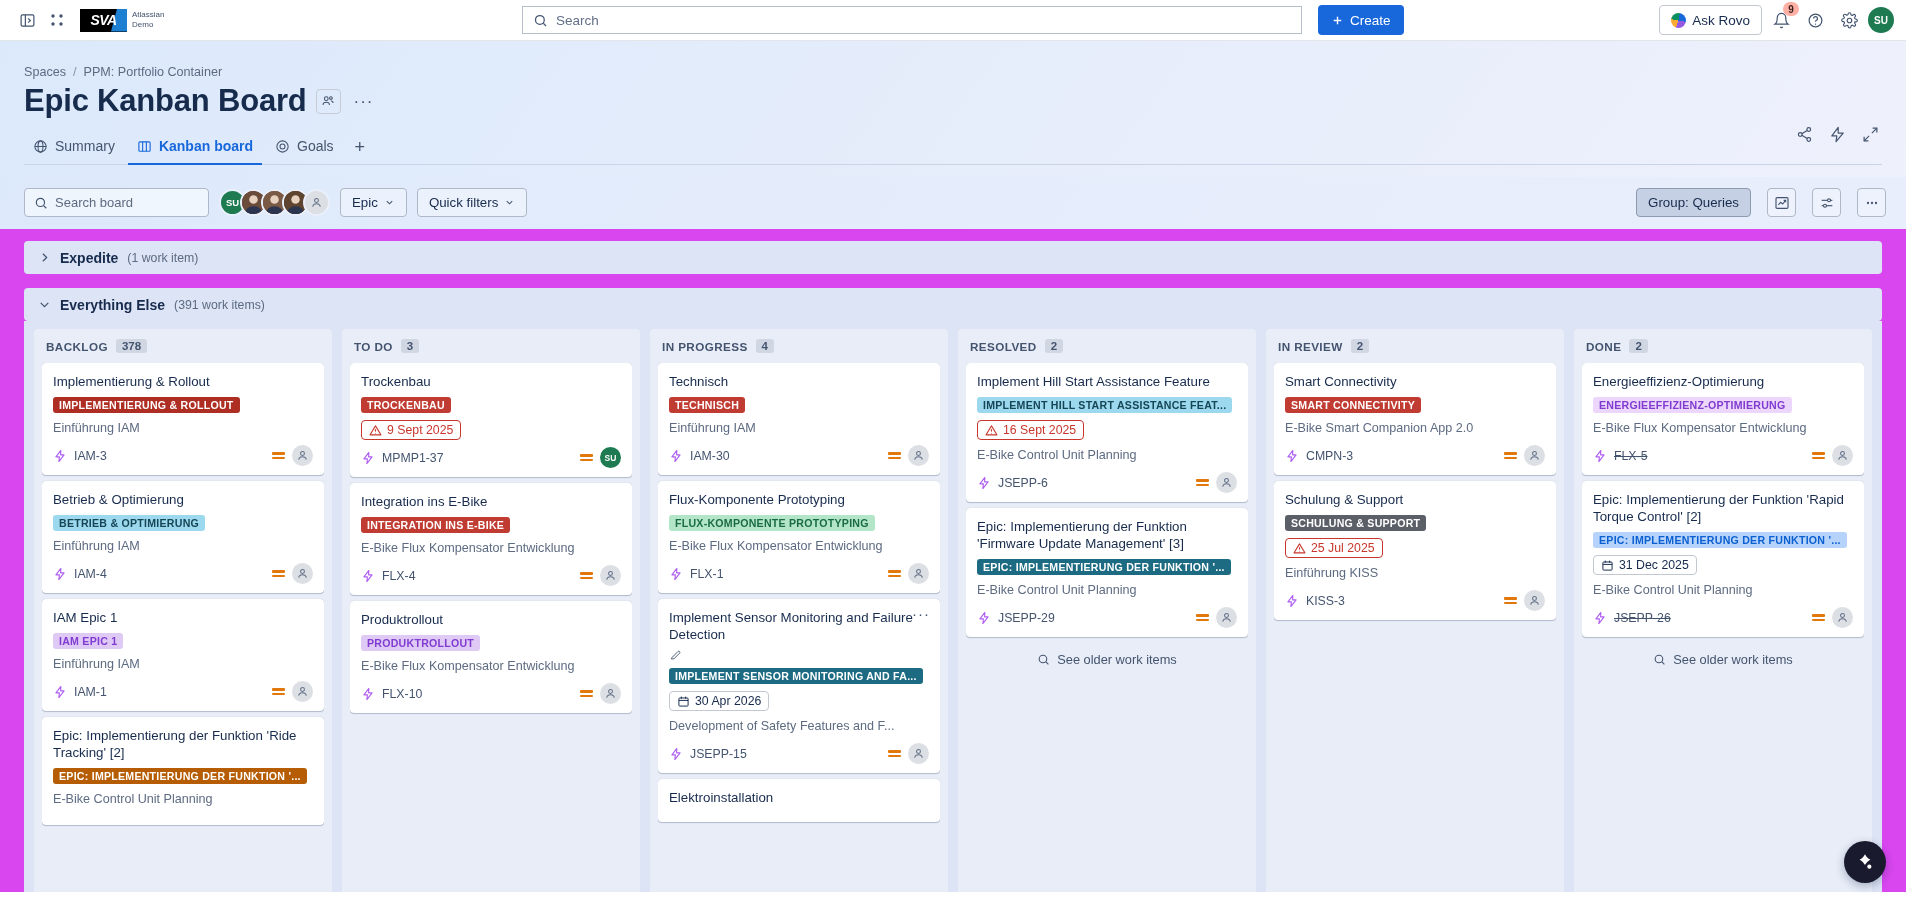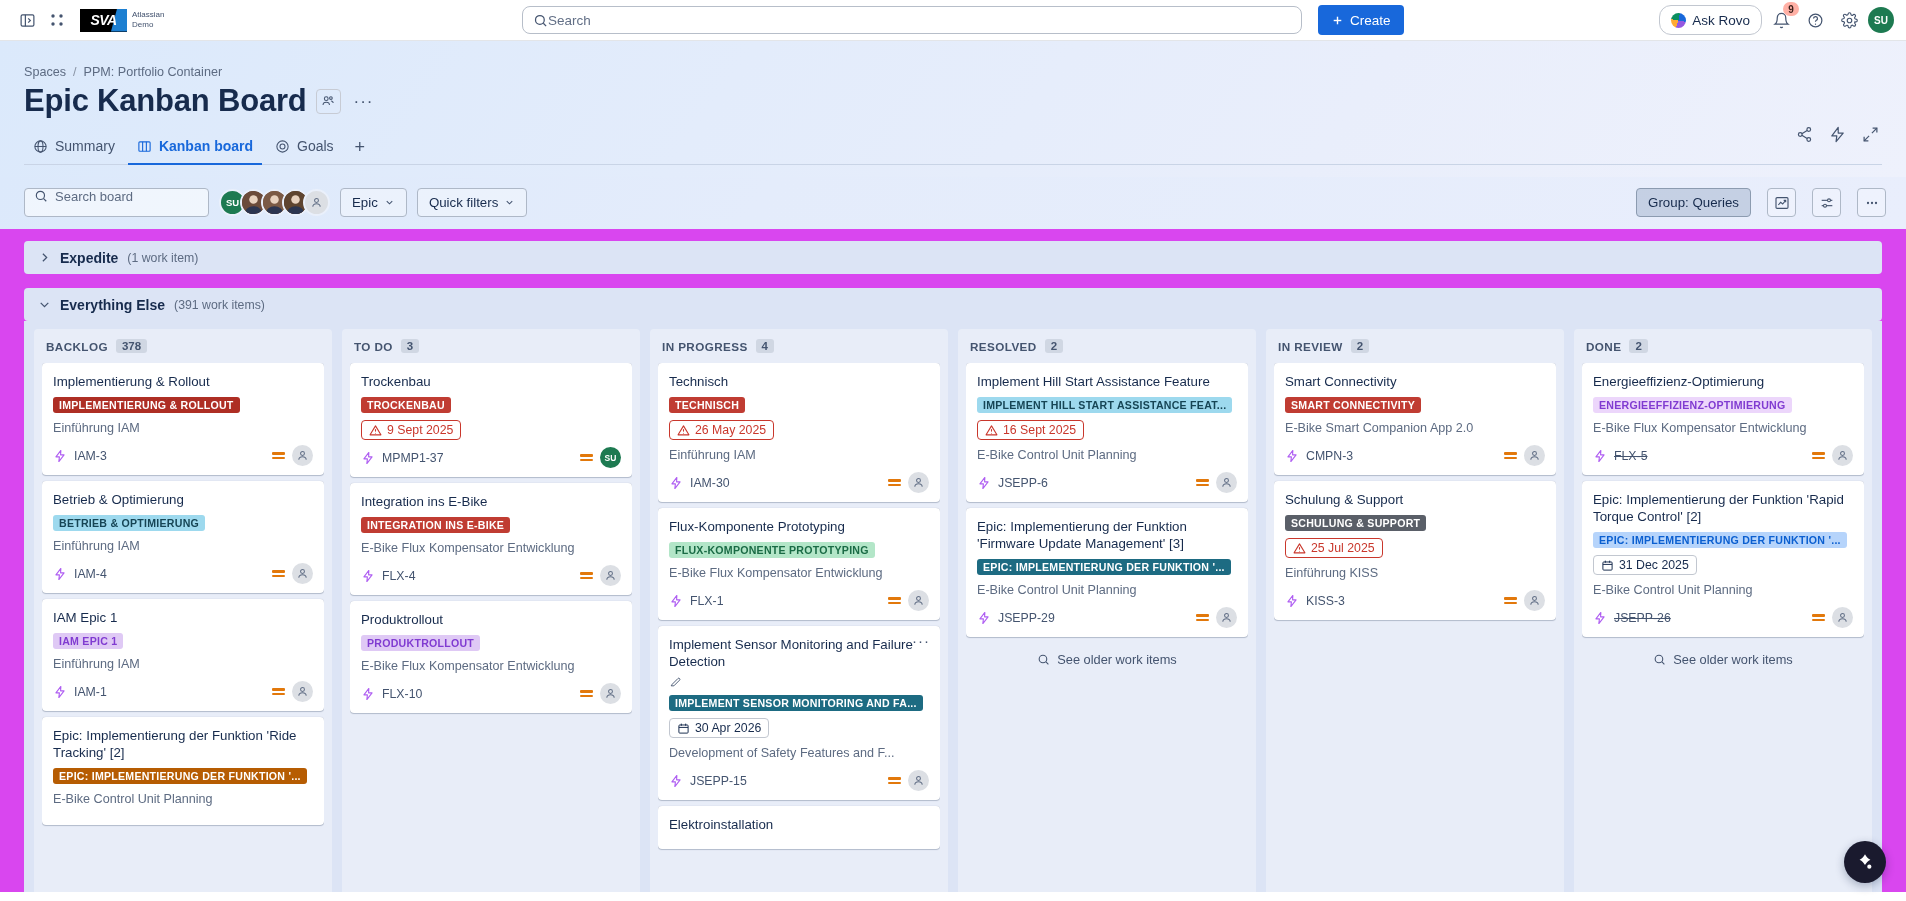--- a/index.html
+++ b/index.html
@@ -42,23 +42,23 @@
     position: relative; z-index: 2;
     color:#fff; font-weight: 800; font-style: italic;
     font-size: 14px; letter-spacing:-0.5px;
     font-family:"Liberation Sans", sans-serif;
   }
   #logo-text { font-size: 8px; line-height: 10px; color:#42526e; }
 
   #search-wrap {
     position: absolute; left: 522px; width: 780px;
     height: 28px;
-    border: 1px solid #b7bec9; border-radius: 8px;
+    border: 1px solid #b7bec9; border-radius: 0;
     background: #fff;
-    display: flex; align-items: center; 
+    display: flex; align-items: center; gap: 8px;
     padding: 0 10px;
     cursor: text;
   }
   #search-wrap .ph { color: #626f86; font-size: 13.5px; }
 
   #create-btn {
     position: absolute; left: 1318px;
     height: 30px; padding: 0 13px;
     background: #1868db; color:#fff;
     border-radius: 4px; border: none;
@@ -66,21 +66,21 @@
     display: flex; align-items: center; gap: 6px;
     cursor: pointer; font-family:"Liberation Sans", sans-serif;
   }
 
   #nav-right {
     position: absolute; right: 12px;
     display: flex; align-items: center; gap: 4px;
   }
   #ask-rovo {
     height: 30px; padding: 0 11px;
-    border: 1px solid #c2c7d0; border-radius: 12px;
+    border: 1px solid #c2c7d0; border-radius: 4px;
     display:flex; align-items:center; gap:6px;
     font-size: 13.5px; color:#172b4d; cursor:pointer;
     background:#fff;
   }
   #rovo-mark {
     width: 15px; height: 15px; border-radius: 50%;
     background: conic-gradient(from 200deg, #ffaa33 0deg 80deg, #0a8f5f 80deg 170deg, #1868db 170deg 260deg, #9558e0 260deg 360deg);
   }
   .notif-wrap { position: relative; width:30px; height:30px; }
   .notif-badge {
@@ -161,21 +161,21 @@
   #toolbar {
     background: linear-gradient(125deg, #dce9fb 0%, #e4ecfb 40%, #e9eefc 100%);
     padding: 11px 24px 12px 24px;
     display:flex; align-items:center; gap:10px;
     position: relative;
   }
   #board-search {
     width: 185px; height: 29px;
     border: 1px solid #aeb8c7; border-radius: 4px;
     background: rgba(255,255,255,0.55);
-    display:flex; gap:7px;
+    display:flex; align-items:center; gap:7px;
     padding: 0 9px; cursor:text;
   }
   #board-search .ph { font-size: 13px; color: #5d6b82; }
 
   #avatars { display:flex; align-items:center; }
   .bavatar {
     width: 27px; height: 27px; border-radius: 50%;
     border: 2px solid #eaf0fb;
     margin-left: -6px;
     display:flex;align-items:center;justify-content:center;
@@ -766,30 +766,21 @@
         </div>
       </div>
       <div class="column">
         <div class="col-head">
           <span class="col-title">IN PROGRESS</span>
           <span class="col-count">4</span>
         </div>
         <div class="col-cards">
           <div class="card"><div class="card-title">
               <span class="t">Technisch</span>
-            </div><div class="epic-tag" style="background:#c03c32;color:#ffffff;">TECHNISCH</div><div><span class="date-chip overdue">
-                <span>
-                  <svg width="13" height="13" viewBox="0 0 24 24" fill="none" stroke="currentColor" stroke-width="2" stroke-linejoin="round">
-                    <path d="M12 3.5 22 20H2z"></path>
-                    <line x1="12" y1="9.5" x2="12" y2="14"></line>
-                    <circle cx="12" cy="17" r="0.9" fill="currentColor" stroke="none"></circle>
-                  </svg>
-                </span>
-                <span>26 May 2025</span>
-              </span></div><div class="card-parent">Einführung IAM</div><div class="card-foot">
+            </div><div class="epic-tag" style="background:#c03c32;color:#ffffff;">TECHNISCH</div><div class="card-parent">Einführung IAM</div><div class="card-foot">
               <span>
                 <svg width="14" height="14" viewBox="0 0 24 24" fill="none" stroke="#af5ef2" stroke-width="1.9" stroke-linejoin="round">
                   <polygon points="13.5,2.5 5,13.5 11,13.5 10,21.5 19,10 13,10"></polygon>
                 </svg>
               </span>
               <span class="key">IAM-30</span>
               <span class="foot-spacer"></span>
               <span class="prio-med">
                 <i></i>
                 <i></i>

